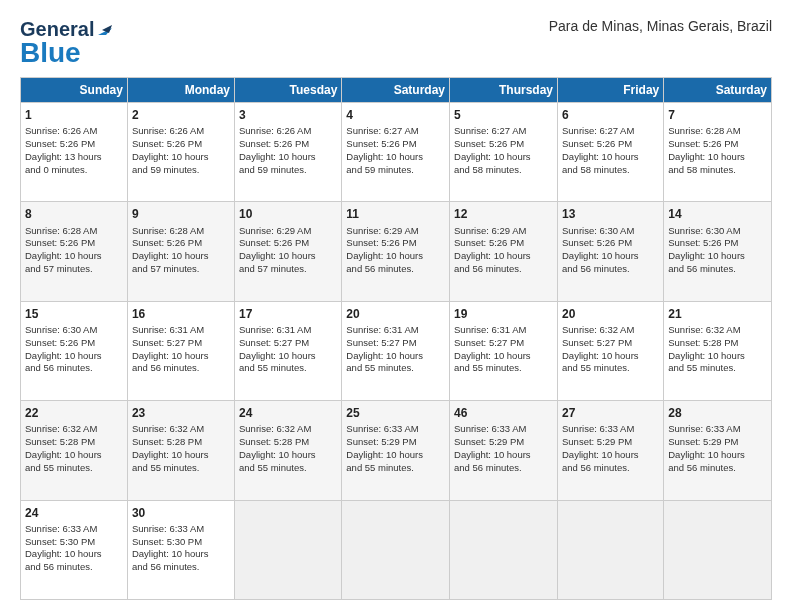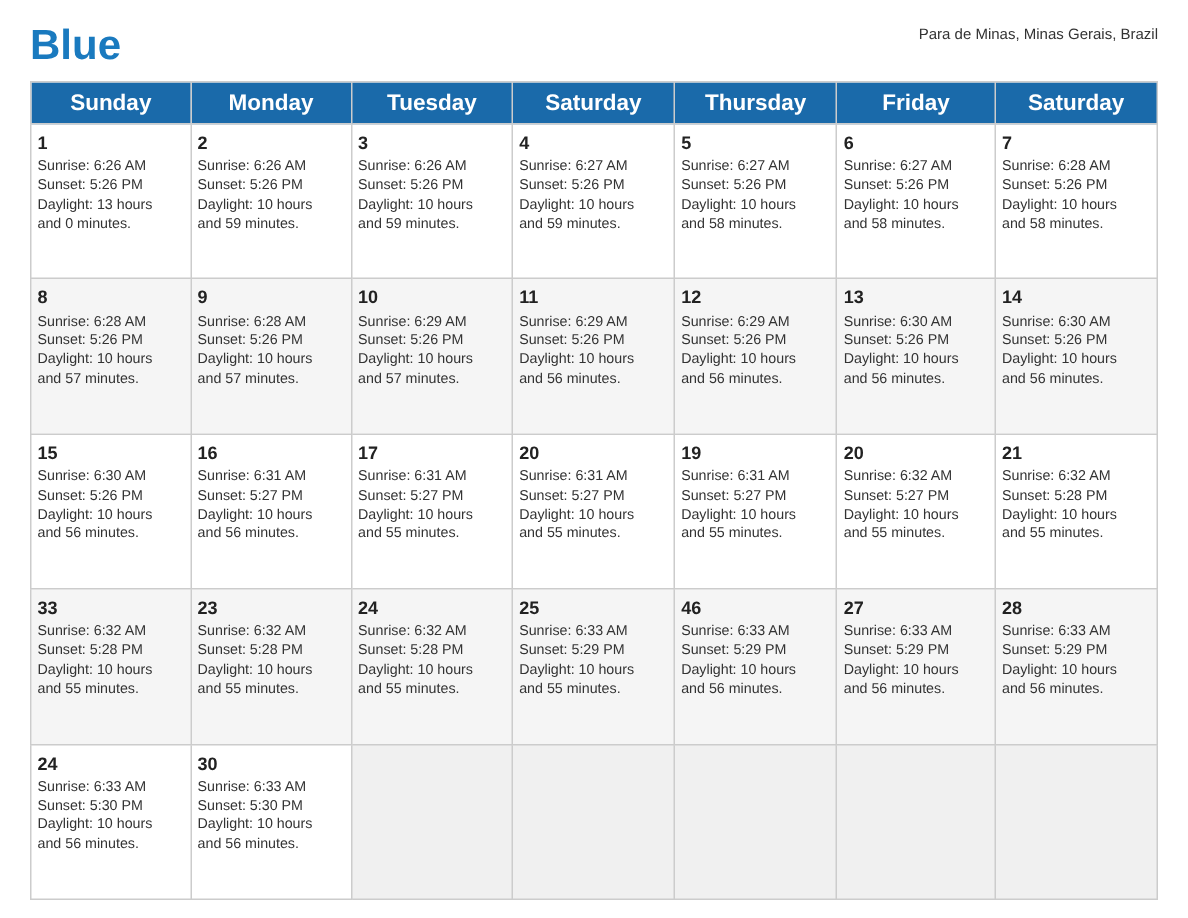--- a/index.html
+++ b/index.html
@@ -30,35 +30,35 @@
     }
     .title-block {
       text-align: right;
     }
     .month-title {
       font-size: 32px;
       font-weight: bold;
       color: #1a3a5c;
     }
     .subtitle {
-      font-size: 10px;
+      font-size: 14px;
       color: #333;
     }
     table {
       width: 100%;
       border-collapse: collapse;
       flex: 1;
     }
     thead tr th {
       background-color: #1a6aaa;
       color: #fff;
-      font-size: 15px;
+      font-size: 12px;
       font-weight: bold;
       padding: 5px 4px;
-      text-align: center;
+      text-align: right;
       border: 1px solid #ccc;
       margin-top: 12px;
     }
     tbody tr td {
       vertical-align: top;
       font-size: 9.5px;
       color: #333;
       padding: 4px 4px;
       border: 1px solid #ccc;
       background: #fff;
@@ -79,20 +79,27 @@
     .empty-cell {
       background: #f0f0f0 !important;
     }
   </style>
 </head>
 <body>
 
 <div class="page">
   <div class="header">
     <div class="logo">
+      <div style="display:flex;align-items:center;gap:2px;">
+        <span style="font-size:20px;font-weight:bold;color:#1a3a5c;">General</span>
+        <svg width="18" height="18" viewBox="0 0 18 18">
+          <polygon points="2,14 16,7 10,14 10,14" fill="#1a7abf"></polygon>
+          <polygon points="6,9 16,4 13,12" fill="#1a3a5c"></polygon>
+        </svg>
+      </div>
       <span style="font-size:28px;font-weight:bold;color:#1a7abf;margin-top:-4px;">Blue</span>
     </div>
     <div class="title-block">
       <div class="subtitle">Para de Minas, Minas Gerais, Brazil</div>
     </div>
   </div>
 
   <table>
     <thead>
       <tr id="thead-row">
@@ -254,21 +261,21 @@
           <td>
             <span class="day-num">21</span>
             <div>Sunrise: 6:32 AM</div>
             <div>Sunset: 5:28 PM</div>
             <div>Daylight: 10 hours</div>
             <div>and 55 minutes.</div>
           </td>
         </tr>
         <tr>
           <td>
-            <span class="day-num">33</span>
+            <span class="day-num">22</span>
             <div>Sunrise: 6:32 AM</div>
             <div>Sunset: 5:28 PM</div>
             <div>Daylight: 10 hours</div>
             <div>and 55 minutes.</div>
           </td>
           <td>
             <span class="day-num">23</span>
             <div>Sunrise: 6:32 AM</div>
             <div>Sunset: 5:28 PM</div>
             <div>Daylight: 10 hours</div>

